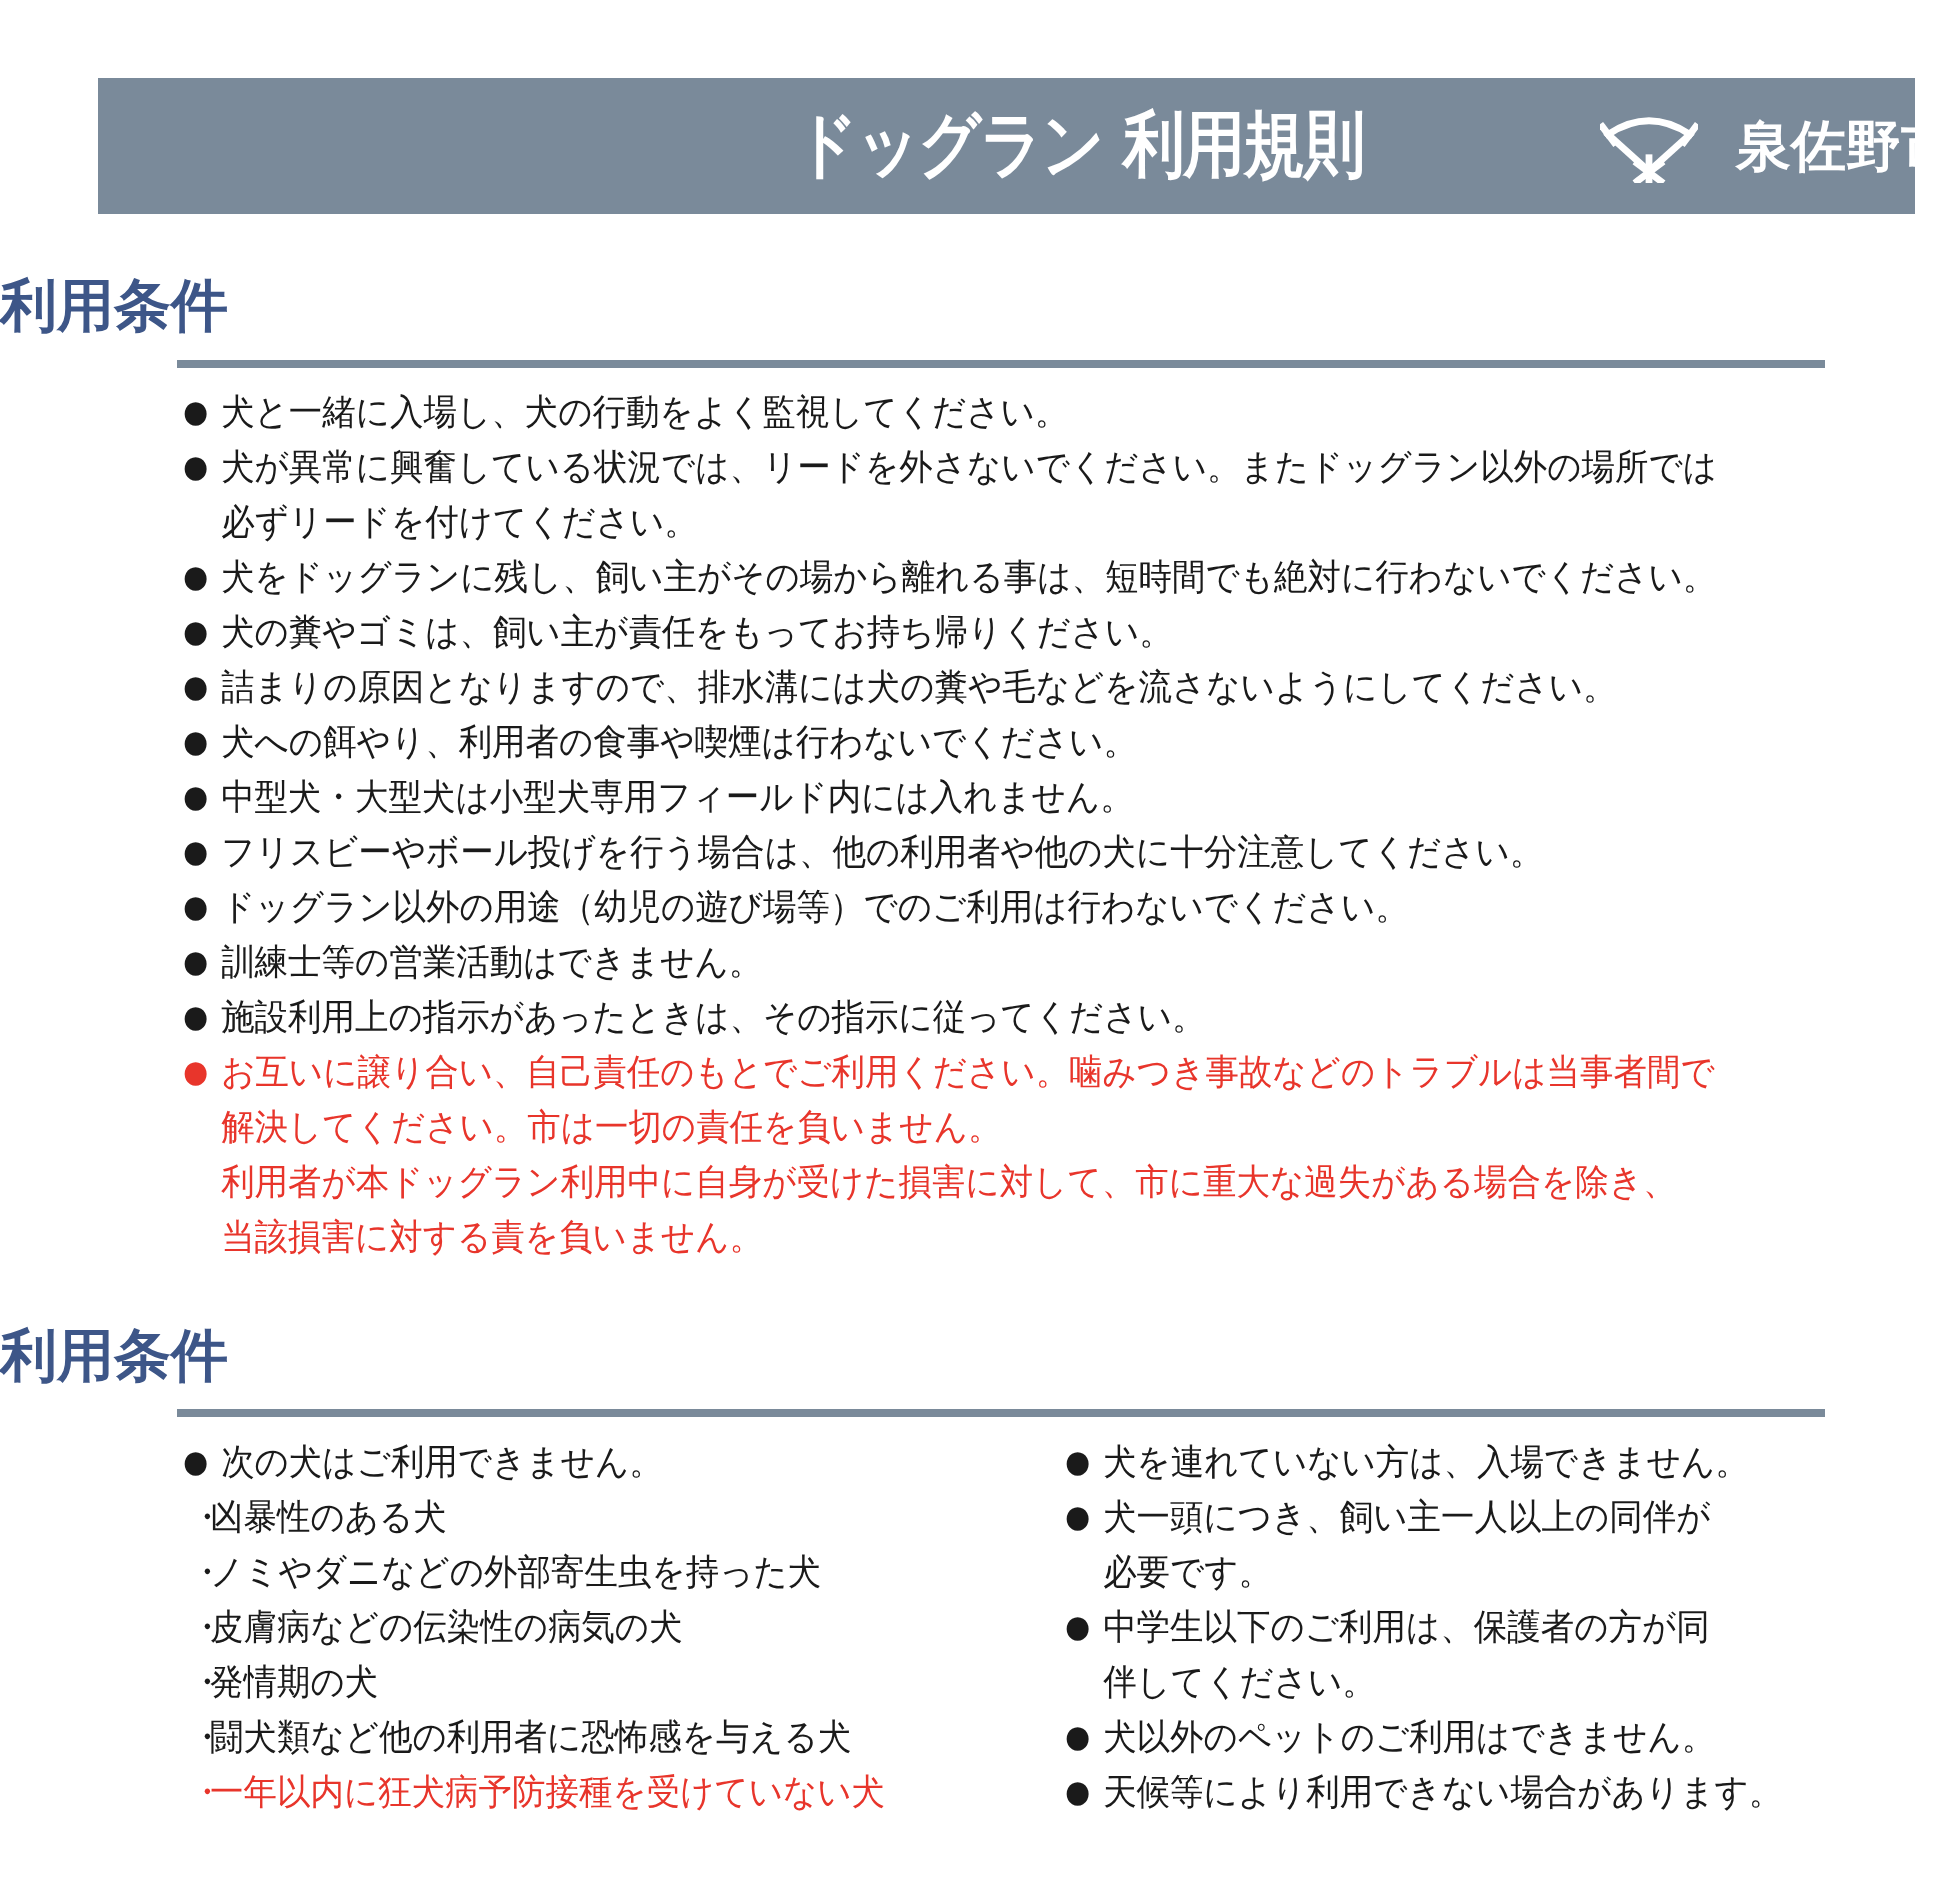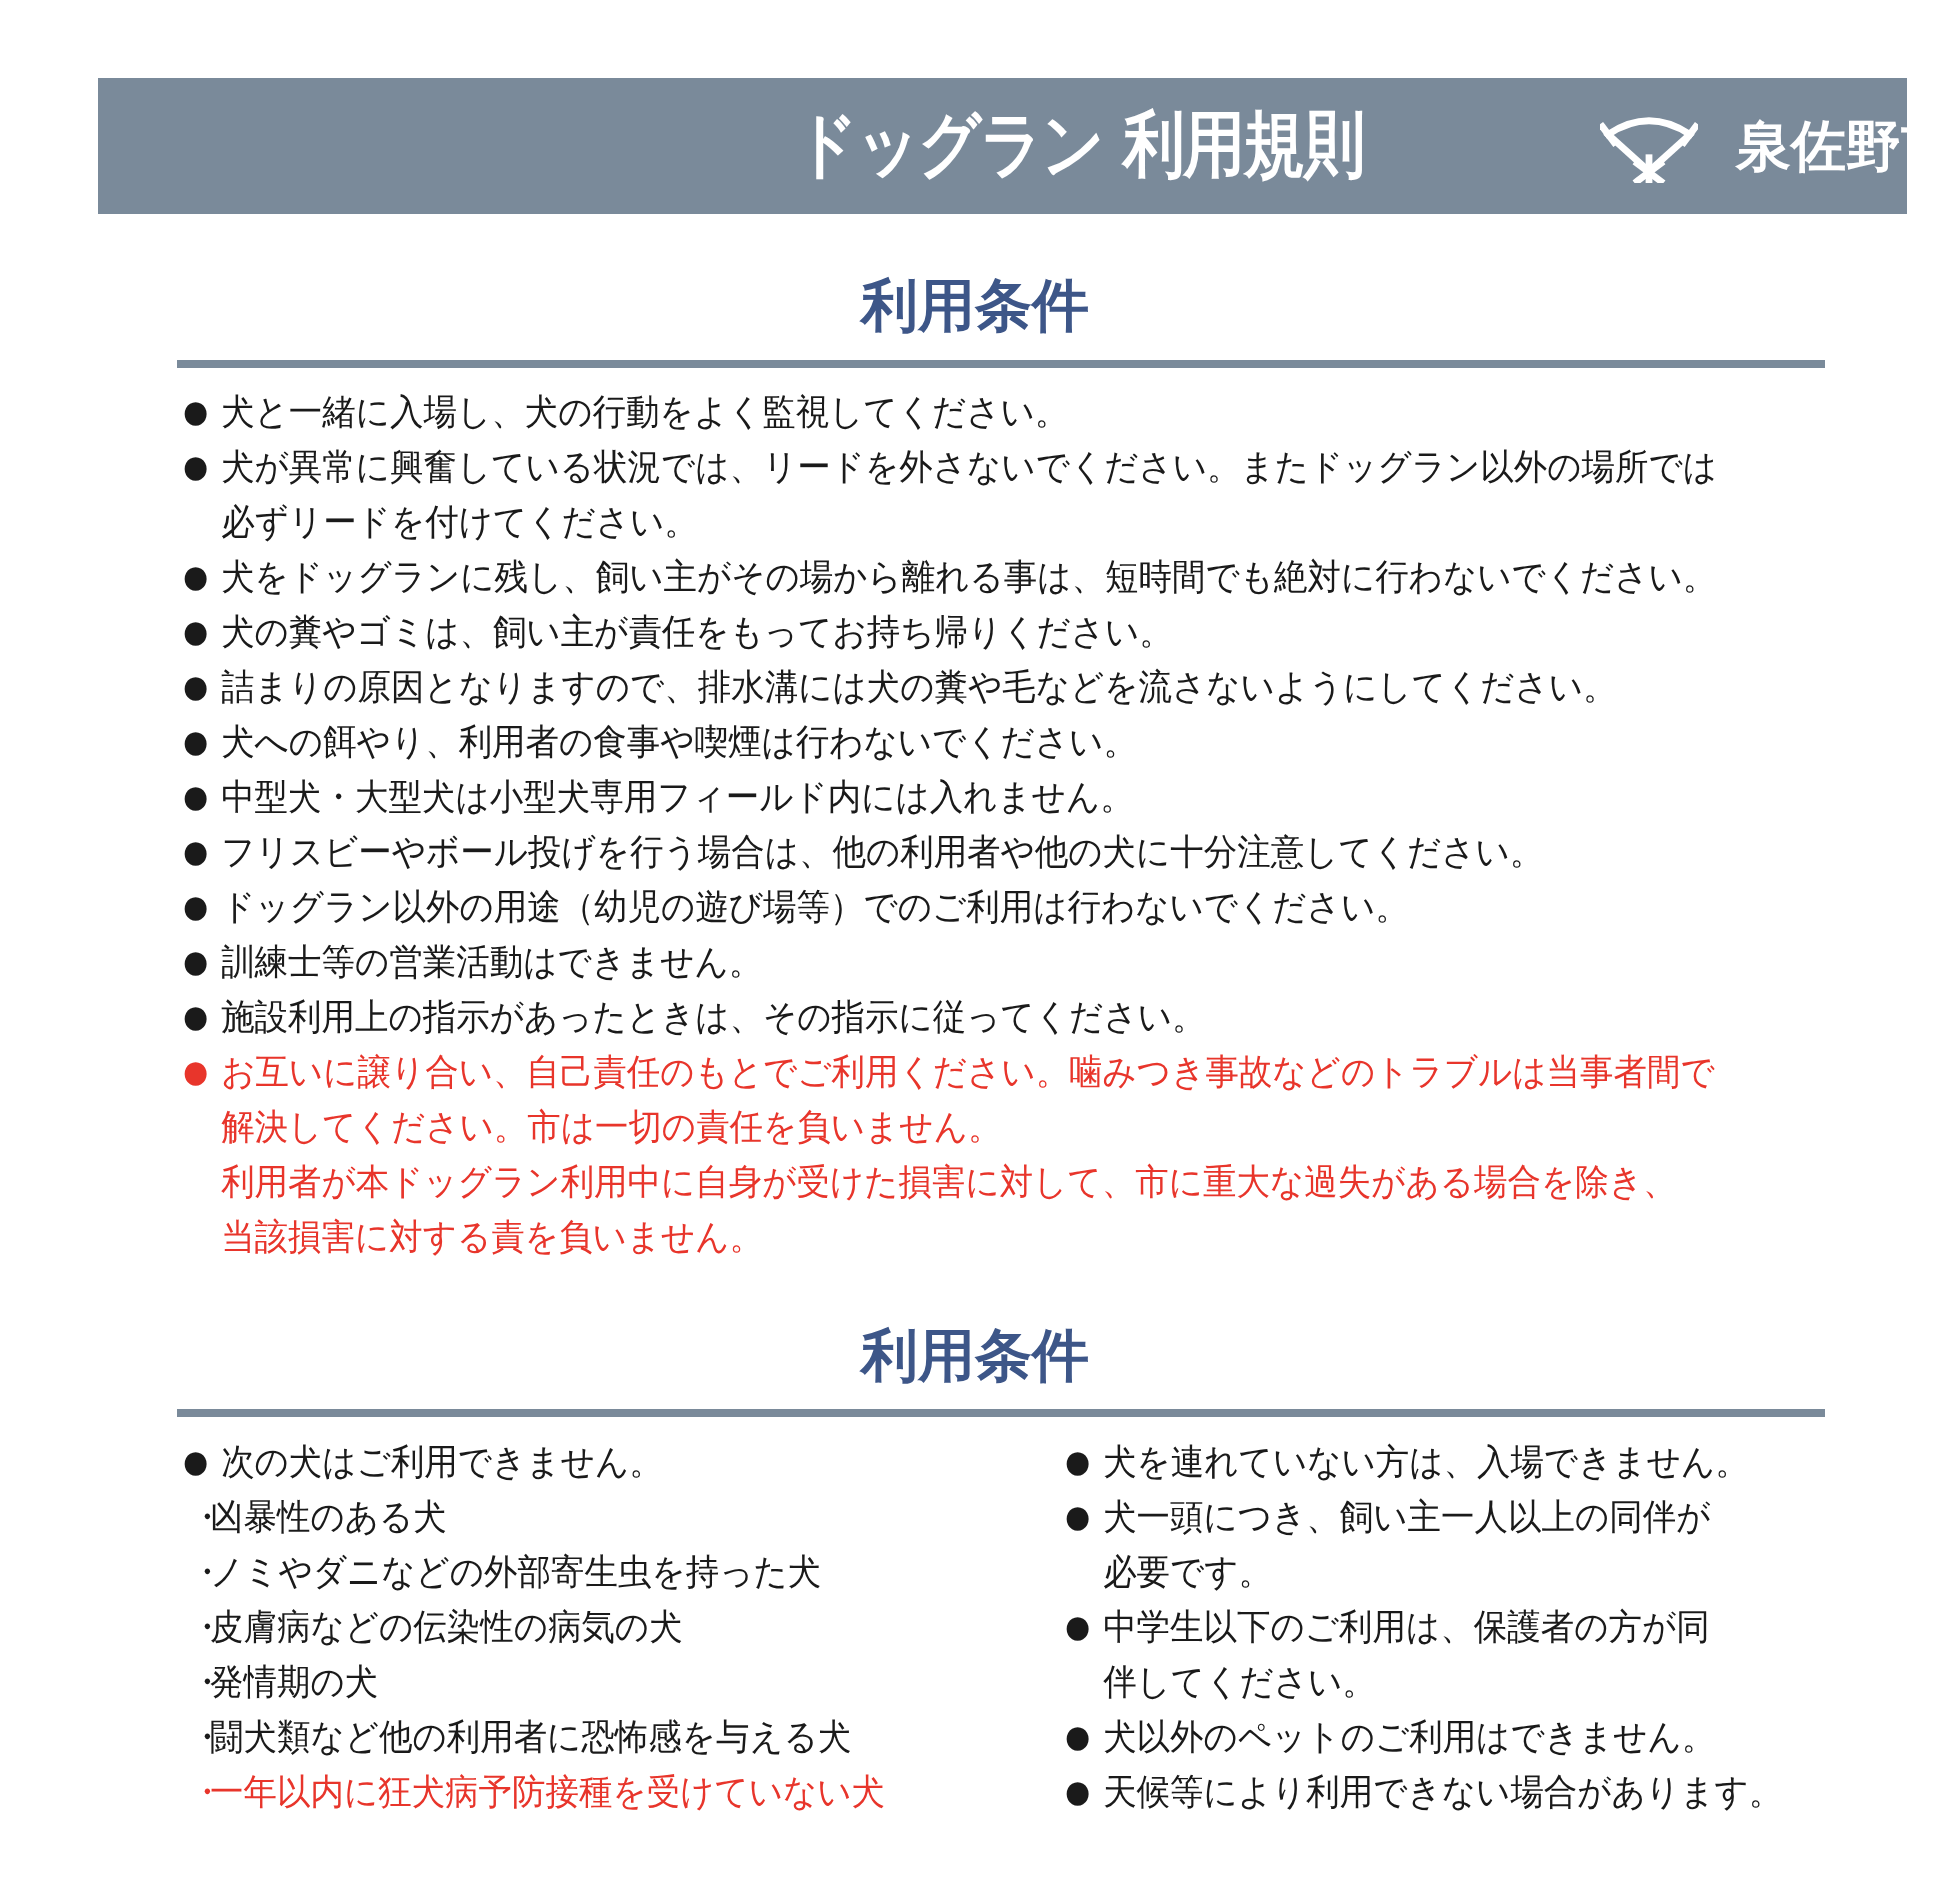--- a/index.html
+++ b/index.html
@@ -1,26 +1,26 @@
 <!DOCTYPE html>
 <html><head>
 <meta charset="utf-8">
 <style>
   html, body { margin:0; padding:0; background:#ffffff; }
   body { width:1950px; height:1891px; position:relative; overflow:hidden;
          font-family:"DejaVu Sans", "Liberation Sans", sans-serif; color:#1a1a1a; }
   .banner { position:absolute; left:98px; top:78px; width:1809px; height:136px;
-            background:#7a8a9a; }
+            background:#7a8a9a;padding-left:8px; }
   .banner-title { position:absolute; left:697px; top:21.5px; font-size:72px; font-weight:bold;
                   color:#ffffff; letter-spacing:-2px; line-height:88px; transform:scaleX(0.86);
                   transform-origin:left center; white-space:nowrap; }
   .logo { position:absolute; left:1502px; top:37px; width:98px; height:68px; }
   .city { position:absolute; left:1638px; top:29px; font-size:55px; font-weight:bold;
           color:#ffffff; line-height:78px; white-space:nowrap; }
-  .section-title { position:absolute; left:0; width:1950px; text-align:center;
+  .section-title { position:absolute; left:0; width:1950px; text-align:left;
                    font-size:57px; font-weight:bold; color:#3d5688; line-height:68px; }
   .rule { position:absolute; left:177px; width:1648px; height:7.8px; background:#7a8a9a; }
   .list { position:absolute; margin:0; padding:0; list-style:none; }
   .item { position:relative; font-size:36px; line-height:55px; padding-left:41px;
           white-space:nowrap; transform:scaleX(0.93); transform-origin:left center; }
   .bullet { position:absolute; left:0; top:0; font-size:31px; }
   .red { color:#e8352b; }
   .sub { padding-left:29px; }
   .sub .dot { position:absolute; left:7.8px; top:0; }
 </style>

